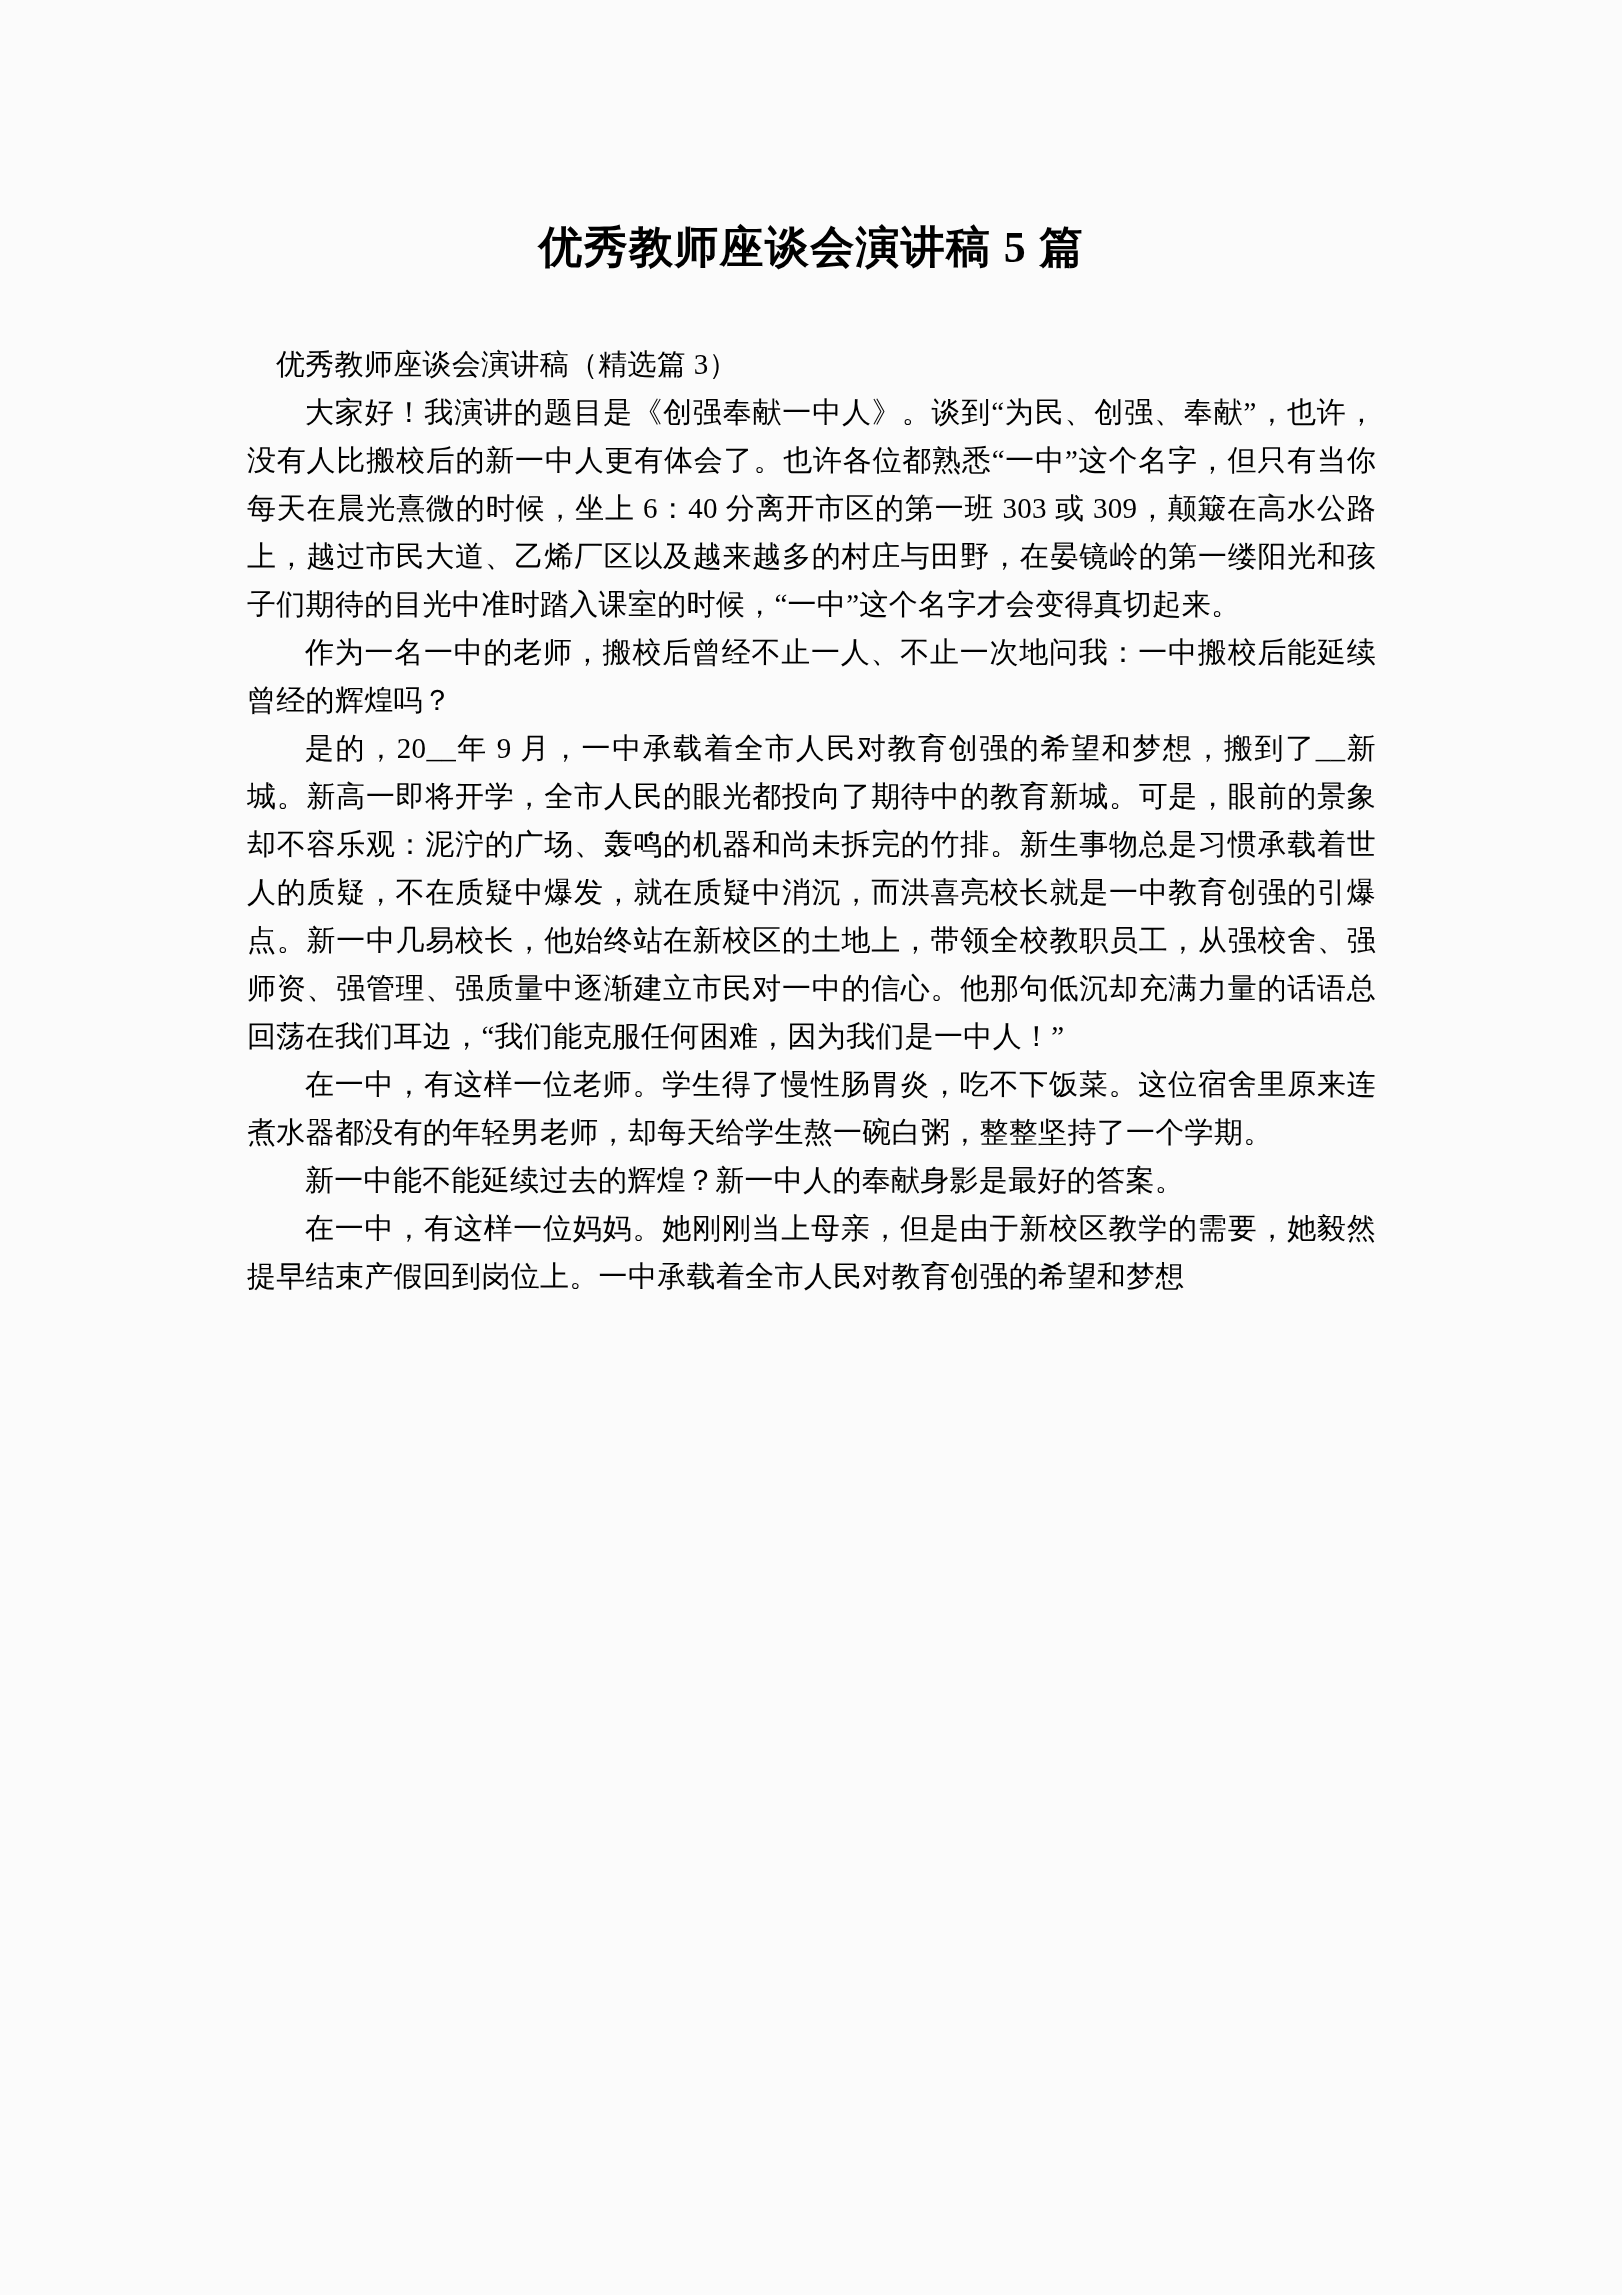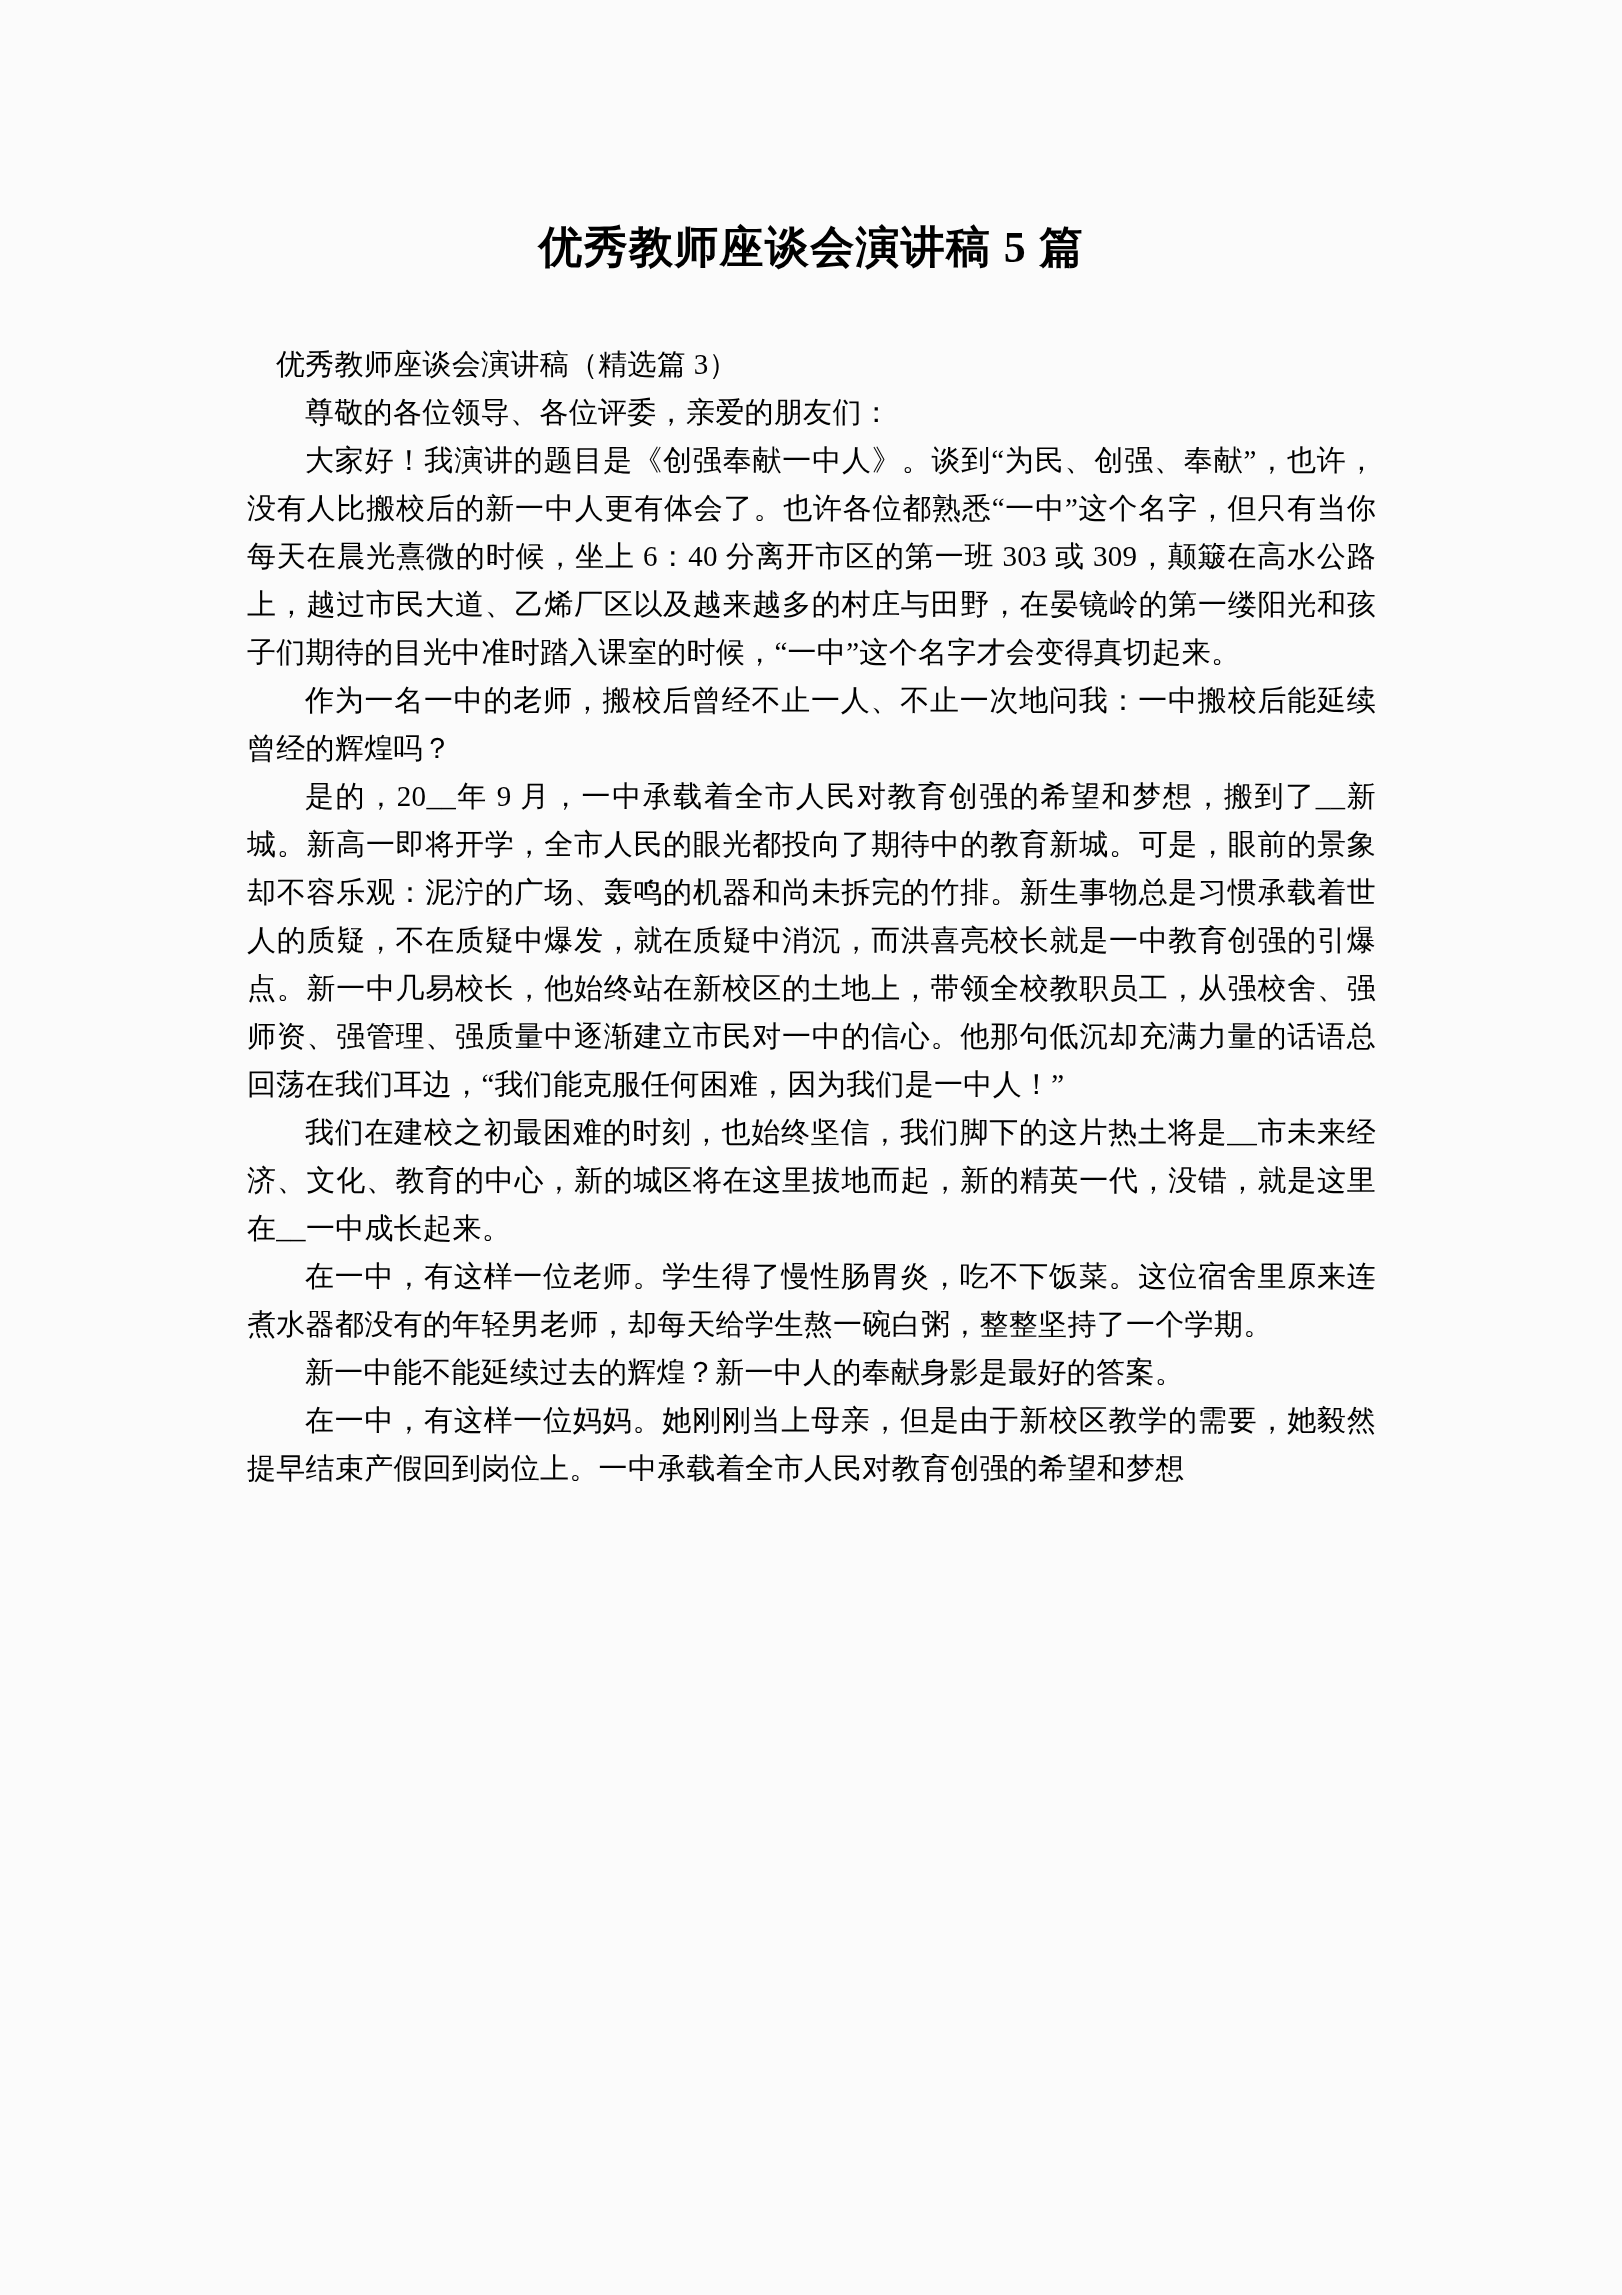--- a/index.html
+++ b/index.html
@@ -54,29 +54,27 @@
 <body>
 
 <div class="page">
 
   <h1 class="doc-title">优秀教师座谈会演讲稿 5 篇</h1>
 
   <div class="body-block">
 
     <p class="para tight-indent">优秀教师座谈会演讲稿（精选篇 3）</p>
 
-    <p class="para">尊敬的各位领导、各位评委，亲爱的朋友们：</p>
 
     <p class="para">大家好！我演讲的题目是《创强奉献一中人》。谈到“为民、创强、奉献”，也许，没有人比搬校后的新一中人更有体会了。也许各位都熟悉“一中”这个名字，但只有当你每天在晨光熹微的时候，坐上 6：40 分离开市区的第一班 303 或 309，颠簸在高水公路上，越过市民大道、乙烯厂区以及越来越多的村庄与田野，在晏镜岭的第一缕阳光和孩子们期待的目光中准时踏入课室的时候，“一中”这个名字才会变得真切起来。</p>
 
     <p class="para">作为一名一中的老师，搬校后曾经不止一人、不止一次地问我：一中搬校后能延续曾经的辉煌吗？</p>
 
     <p class="para">是的，20__年 9 月，一中承载着全市人民对教育创强的希望和梦想，搬到了__新城。新高一即将开学，全市人民的眼光都投向了期待中的教育新城。可是，眼前的景象却不容乐观：泥泞的广场、轰鸣的机器和尚未拆完的竹排。新生事物总是习惯承载着世人的质疑，不在质疑中爆发，就在质疑中消沉，而洪喜亮校长就是一中教育创强的引爆点。新一中几易校长，他始终站在新校区的土地上，带领全校教职员工，从强校舍、强师资、强管理、强质量中逐渐建立市民对一中的信心。他那句低沉却充满力量的话语总回荡在我们耳边，“我们能克服任何困难，因为我们是一中人！”</p>
 
-    <p class="para">我们在建校之初最困难的时刻，也始终坚信，我们脚下的这片热土将是__市未来经济、文化、教育的中心，新的城区将在这里拔地而起，新的精英一代，没错，就是这里在__一中成长起来。</p>
 
     <p class="para">在一中，有这样一位老师。学生得了慢性肠胃炎，吃不下饭菜。这位宿舍里原来连煮水器都没有的年轻男老师，却每天给学生熬一碗白粥，整整坚持了一个学期。</p>
 
     <p class="para">新一中能不能延续过去的辉煌？新一中人的奉献身影是最好的答案。</p>
 
     <p class="para">在一中，有这样一位妈妈。她刚刚当上母亲，但是由于新校区教学的需要，她毅然提早结束产假回到岗位上。一中承载着全市人民对教育创强的希望和梦想</p>
 
   </div>
 
 </div>

